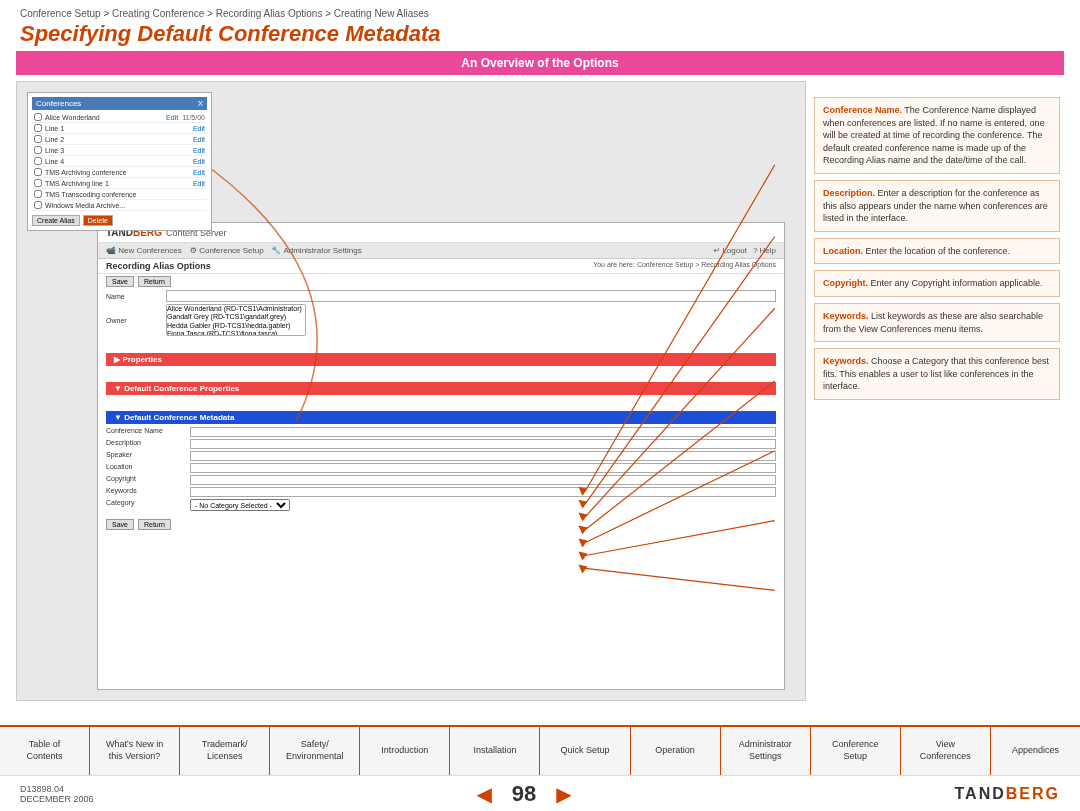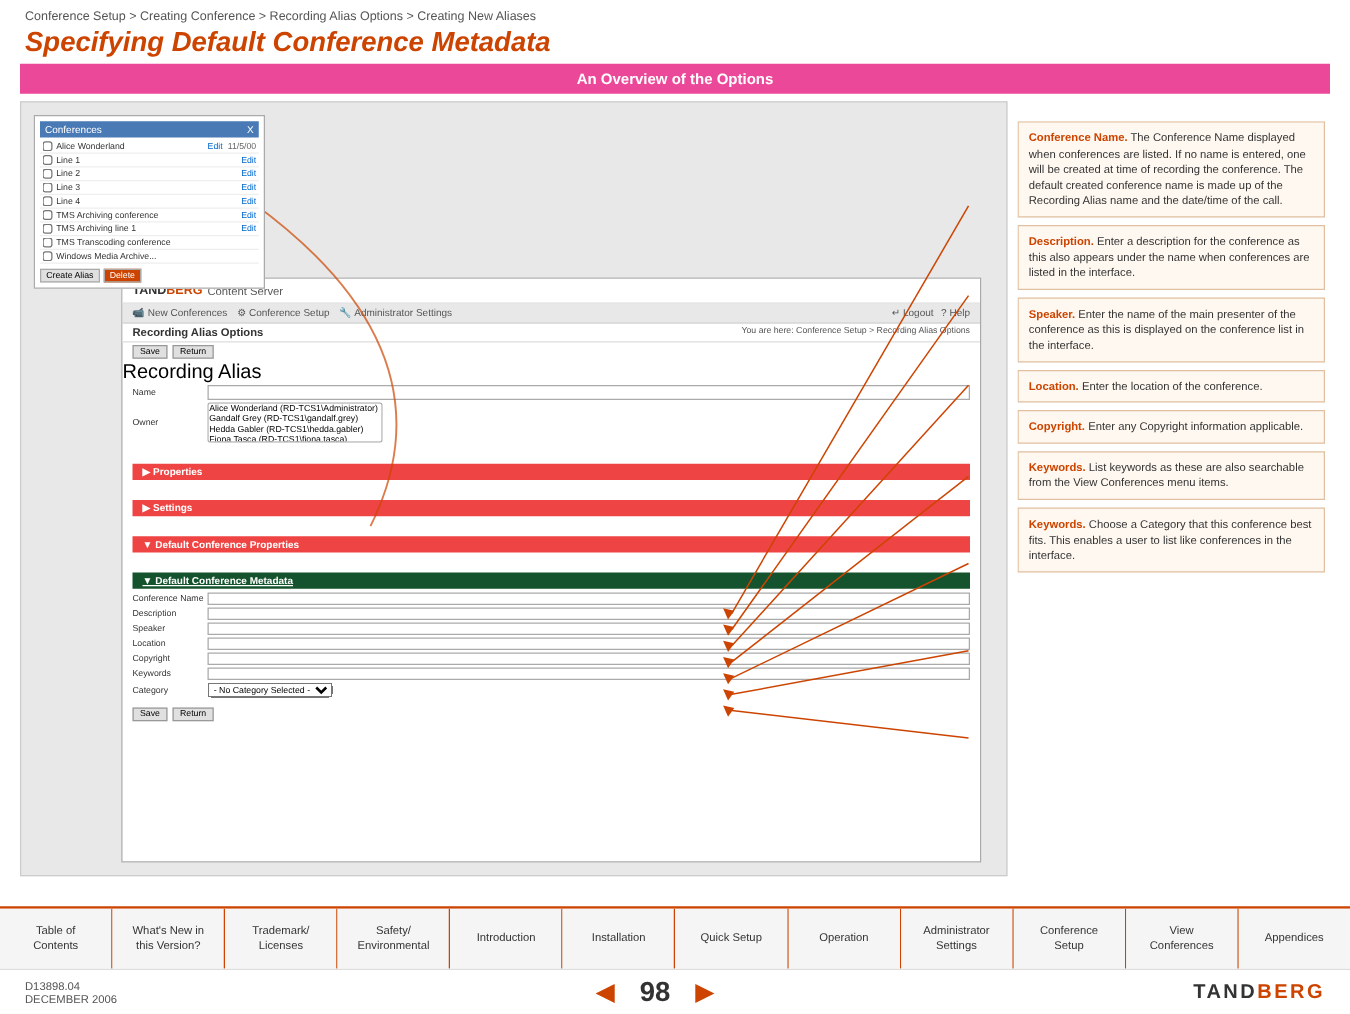--- a/index.html
+++ b/index.html
@@ -195,33 +195,32 @@
     }
     .if-collapsible {
       background: #ef4444;
       color: #fff;
       font-size: 8px;
       font-weight: bold;
       padding: 2px 8px;
       margin: 16px 8px;
     }
     .if-metadata-section {
-      background: #14532d;
+      background: #1d4ed8;
       color: #fff;
       font-size: 8px;
       font-weight: bold;
       padding: 2px 8px;
       margin: 2px 8px;
-      text-decoration: underline;
     }
     .if-meta-field {
       display: flex;
-      align-items: center;
       padding: 1px 8px;
       font-size: 7px;
+      gap: 24px;
     }
     .if-meta-label { width: 60px; color: #333; }
     .if-meta-input {
       flex: 1;
       height: 10px;
       border: 1px solid #aaa;
       background: #fff;
     }
 
     
@@ -417,37 +416,35 @@
       <div id="if-title-bar">
         <span style="font-weight:bold;font-size:9px;">Recording Alias Options</span>
         <span id="if-title-bar-right">You are here: Conference Setup &gt; Recording Alias Options</span>
       </div>
 
       <div id="if-buttons">
         <button class="if-btn">Save</button>
         <button class="if-btn">Return</button>
       </div>
 
-      <div class="if-section-title">Recording Alias</div>
       <div class="if-field-row">
         <span class="if-field-label">Name</span>
         <input class="if-field-input" type="text" style="">
       </div>
       <div class="if-field-row">
         <span class="if-field-label">Owner</span>
         <select class="if-select-box" size="4">
           <option>Alice Wonderland (RD-TCS1\Administrator)</option>
           <option>Gandalf Grey (RD-TCS1\gandalf.grey)</option>
           <option>Hedda Gabler (RD-TCS1\hedda.gabler)</option>
           <option>Fiona Tasca (RD-TCS1\fiona.tasca)</option>
         </select>
       </div>
 
       <div class="if-collapsible">▶ Properties</div>
-      <div class="if-collapsible">▶ Settings</div>
       <div class="if-collapsible">▼ Default Conference Properties</div>
 
       <div class="if-metadata-section">▼ Default Conference Metadata</div>
       <div class="if-meta-field">
         <span class="if-meta-label">Conference Name</span>
         <input class="if-meta-input" type="text" style="">
       </div>
       <div class="if-meta-field">
         <span class="if-meta-label">Description</span>
         <input class="if-meta-input" type="text" style="">
@@ -506,21 +503,20 @@
       <line x1="760" y1="510" x2="570" y2="488" stroke="#cc4400" stroke-width="1.2"></line>
       <polygon points="567,493 563,484 572,486" fill="#cc4400"></polygon>
     </svg>
 
   </div>
 
   <div id="right-panel">
 
   <div class="info-box"><span class="info-box-title">Conference Name.</span><span class="info-box-text"> The Conference Name displayed when conferences are listed. If no name is entered, one will be created at time of recording the conference. The default created conference name is made up of the Recording Alias name and the date/time of the call.</span></div>
       <div class="info-box"><span class="info-box-title">Description.</span><span class="info-box-text"> Enter a description for the conference as this also appears under the name when conferences are listed in the interface.</span></div>
-      <div class="info-box"><span class="info-box-title">Speaker.</span><span class="info-box-text"> Enter the name of the main presenter of the conference as this is displayed on the conference list in the interface.</span></div>
       <div class="info-box"><span class="info-box-title">Location.</span><span class="info-box-text"> Enter the location of the conference.</span></div>
       <div class="info-box"><span class="info-box-title">Copyright.</span><span class="info-box-text"> Enter any Copyright information applicable.</span></div>
       <div class="info-box"><span class="info-box-title">Keywords.</span><span class="info-box-text"> List keywords as these are also searchable from the View Conferences menu items.</span></div>
       <div class="info-box"><span class="info-box-title">Keywords.</span><span class="info-box-text"> Choose a Category that this conference best fits. This enables a user to list like conferences in the interface.</span></div>
     </div>
 
 </div>
 
 <div id="bottom-nav">
 <div class="nav-tab">

